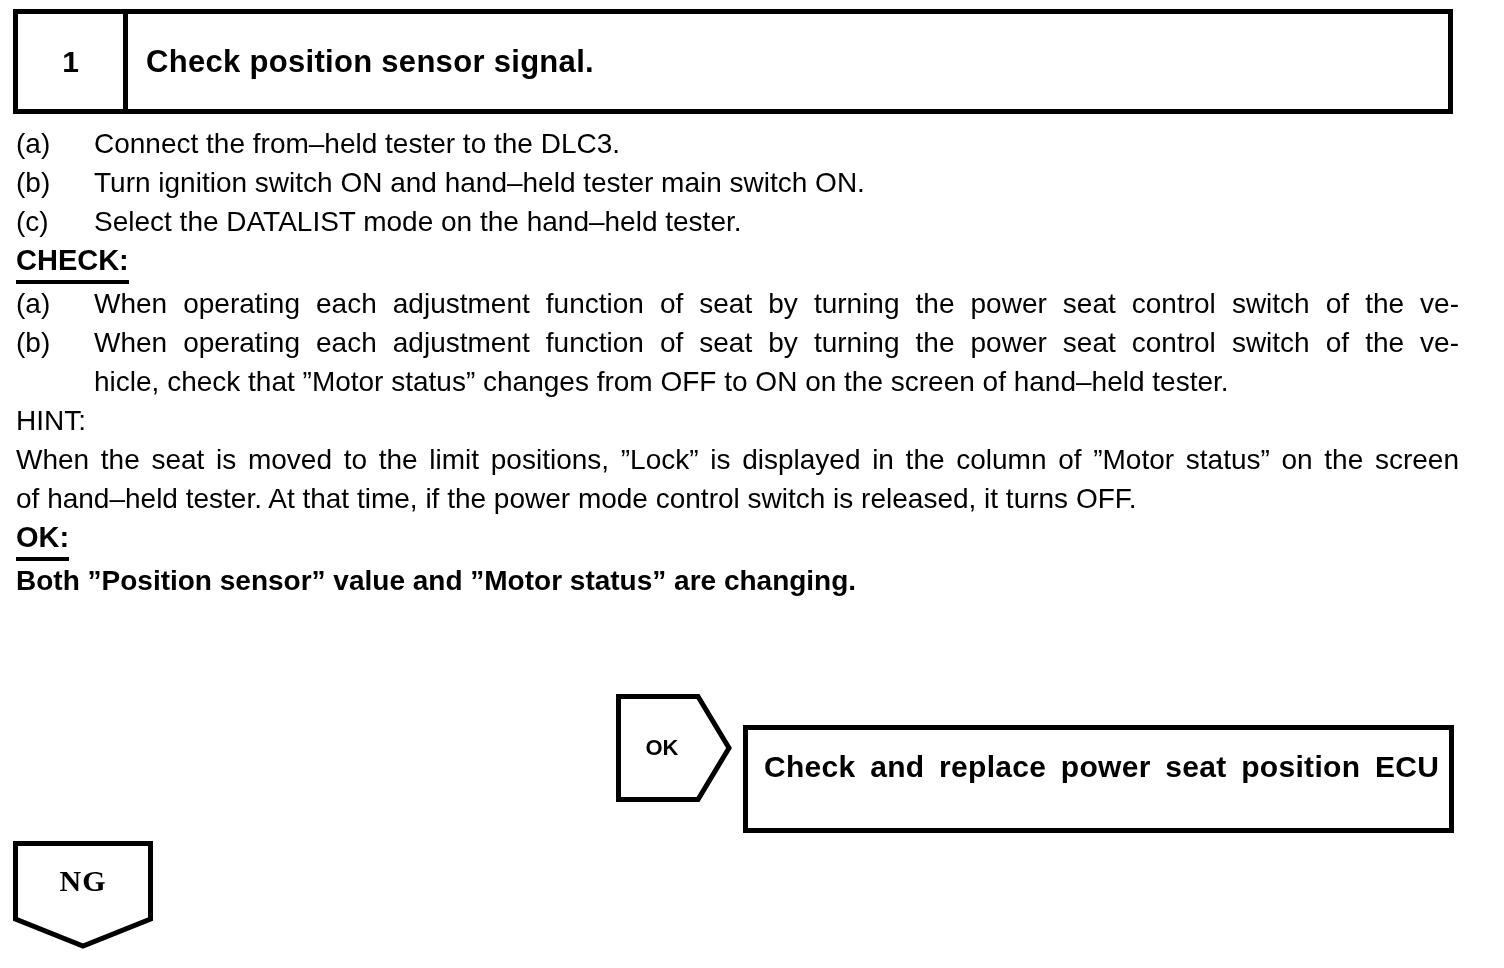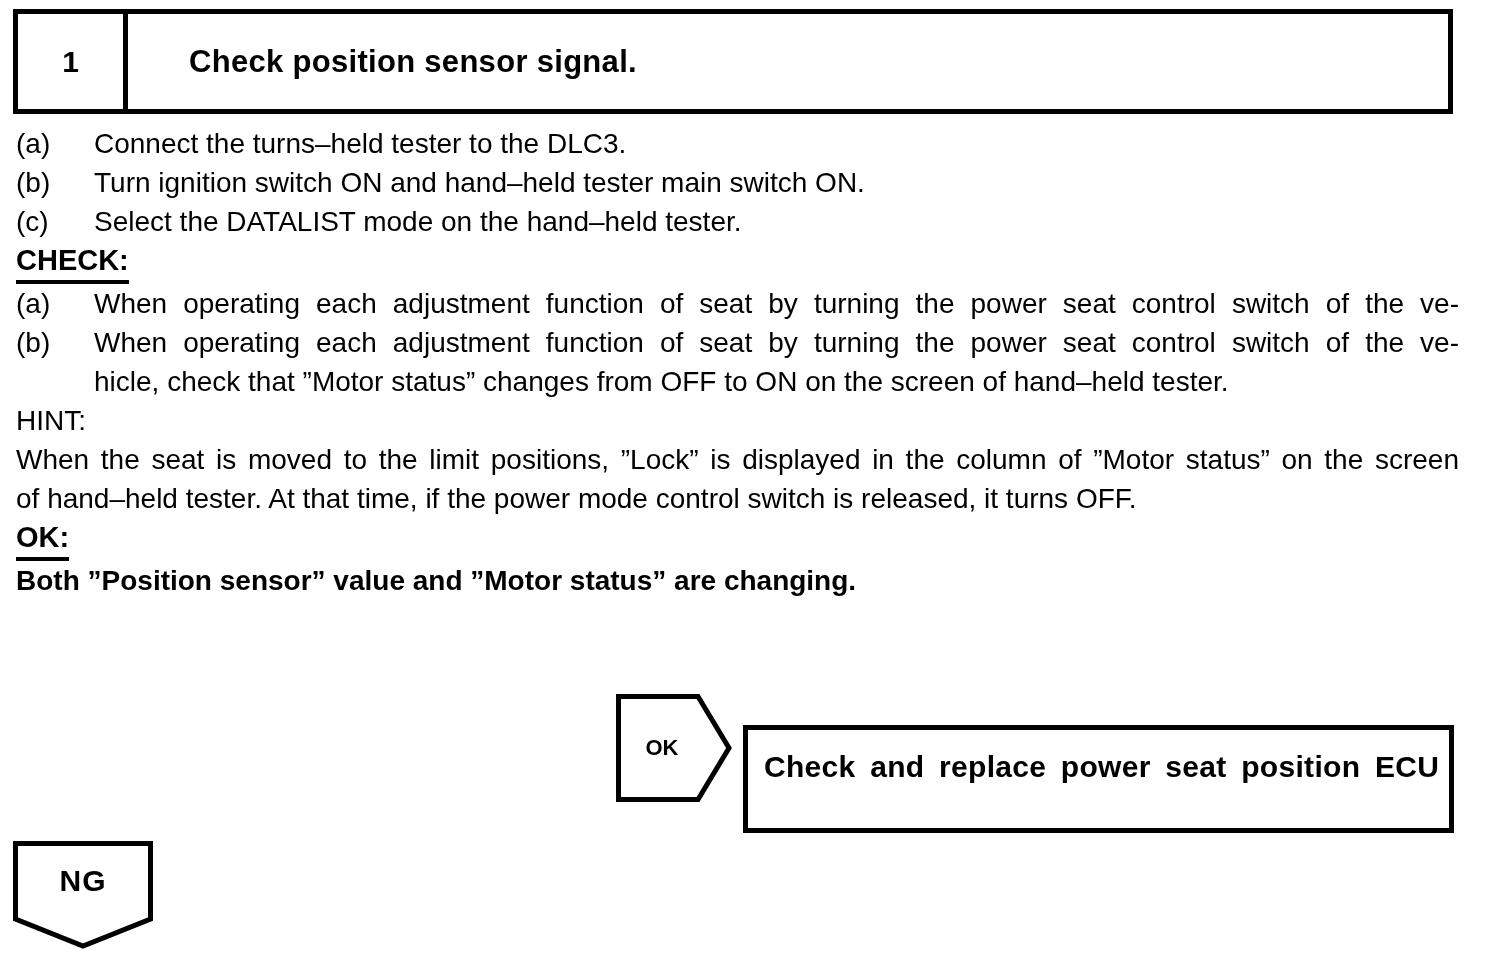--- a/index.html
+++ b/index.html
@@ -27,21 +27,20 @@
     border-right: 5px solid #000;
     display: flex; align-items: center; justify-content: center;
     font-weight: bold; font-size: 30px;
   }
   .step-title {
     flex: 1;
     display: flex; align-items: center;
     padding-left: 18px;
     font-weight: bold; font-size: 31px;
     letter-spacing: 0.3px;
-    margin-left: 43px;
   }
 
   
   .content {
     position: absolute;
     left: 16px; top: 124px;
     width: 1443px;
     font-size: 28px;
   }
   .line { line-height: 39px; min-height: 39px; }
@@ -79,21 +78,21 @@
     box-sizing: border-box;
     font-weight: bold; font-size: 30px;
     padding: 20px 0 0 16px;
     word-spacing: 6px;
     letter-spacing: 0.3px;
     margin-top: 32px;
   }
   .ng-connector {
     position: absolute;
     left: 13px; top: 841px;
-    width: 140px; height: 108px;
+    width: 140px; height: 108px; font-family: Liberation Serif, serif;
   }
   .ng-label {
     position: absolute;
     left: 0; top: 0; width: 140px; height: 80px;
     display: flex; align-items: center; justify-content: center;
     font-weight: bold; font-size: 30px;
     letter-spacing: 1px;
   }
 </style>
 </head>
@@ -105,21 +104,21 @@
     <div class="step-number">1</div>
     <div class="step-title">Check position sensor signal.</div>
   </div>
 
   <div class="content">
 
 
     <div class="item">
       <span class="lbl">(a)</span>
       <span class="txt">
-        <span class="ln">Connect the turns–held tester to the DLC3.</span>
+        <span class="ln">Connect the from–held tester to the DLC3.</span>
       </span>
     </div>
 
     <div class="item">
       <span class="lbl">(b)</span>
       <span class="txt">
         <span class="ln">Turn ignition switch ON and hand–held tester main switch ON.</span>
       </span>
     </div>
 

